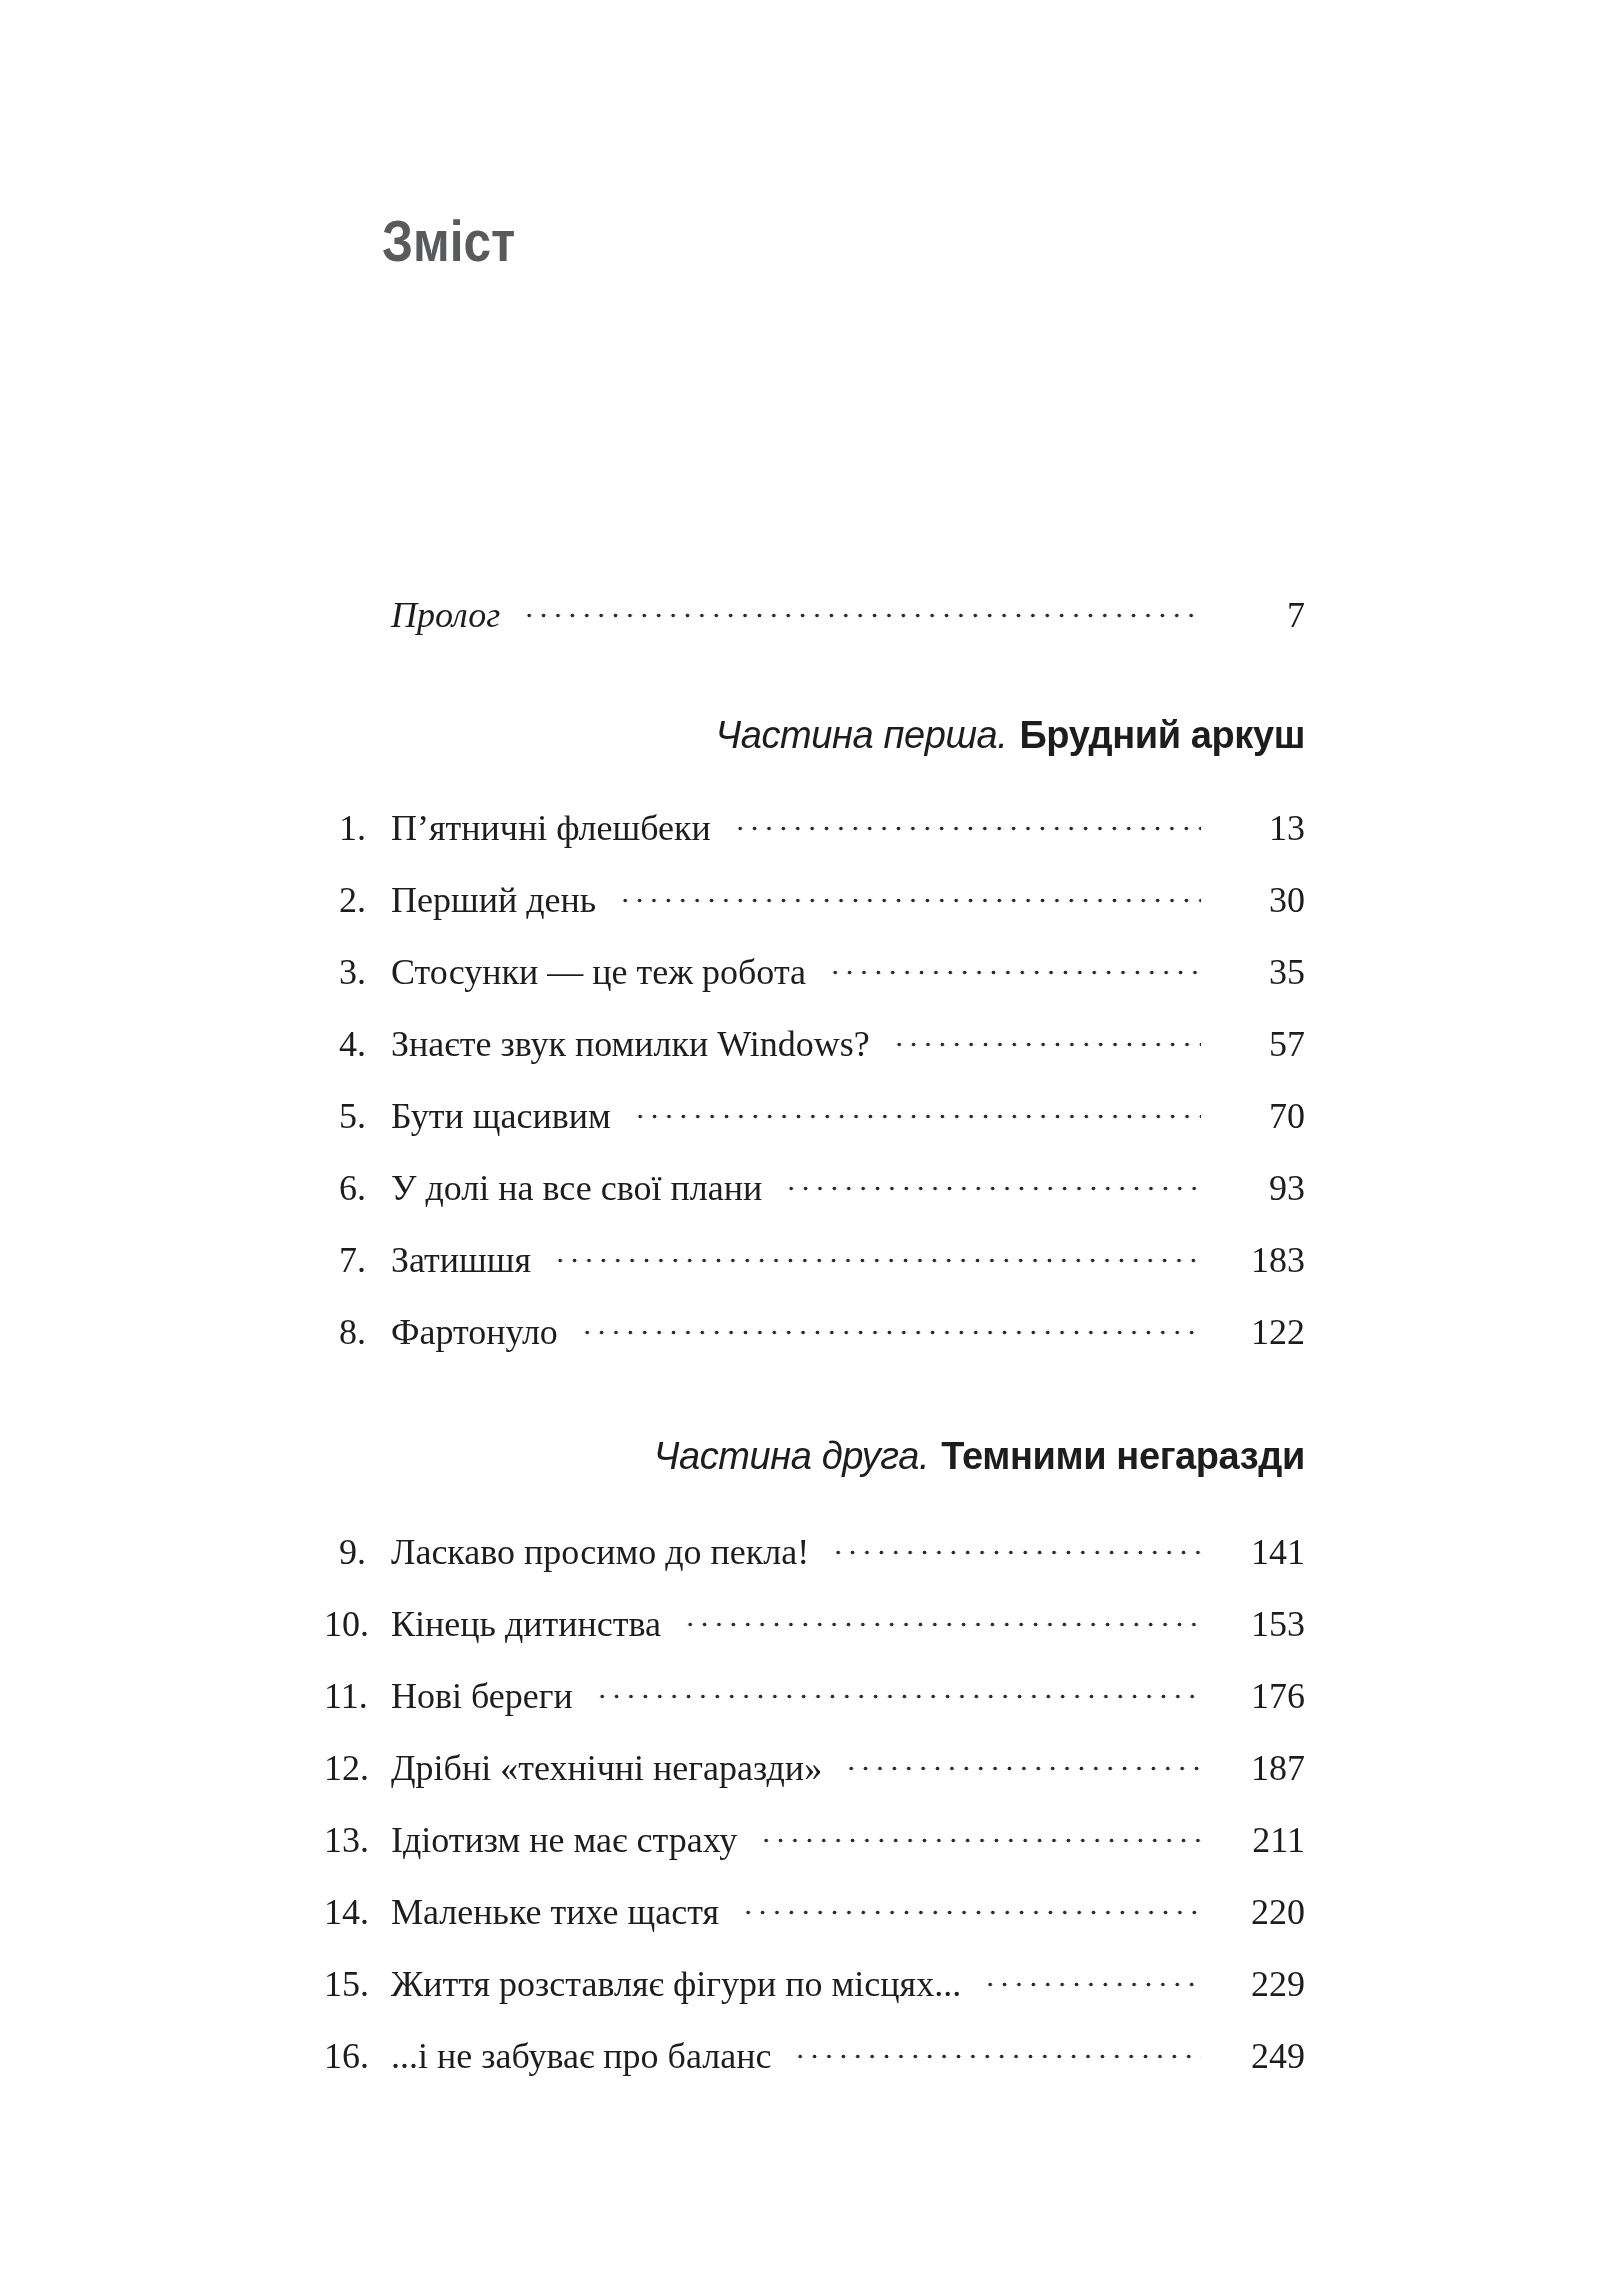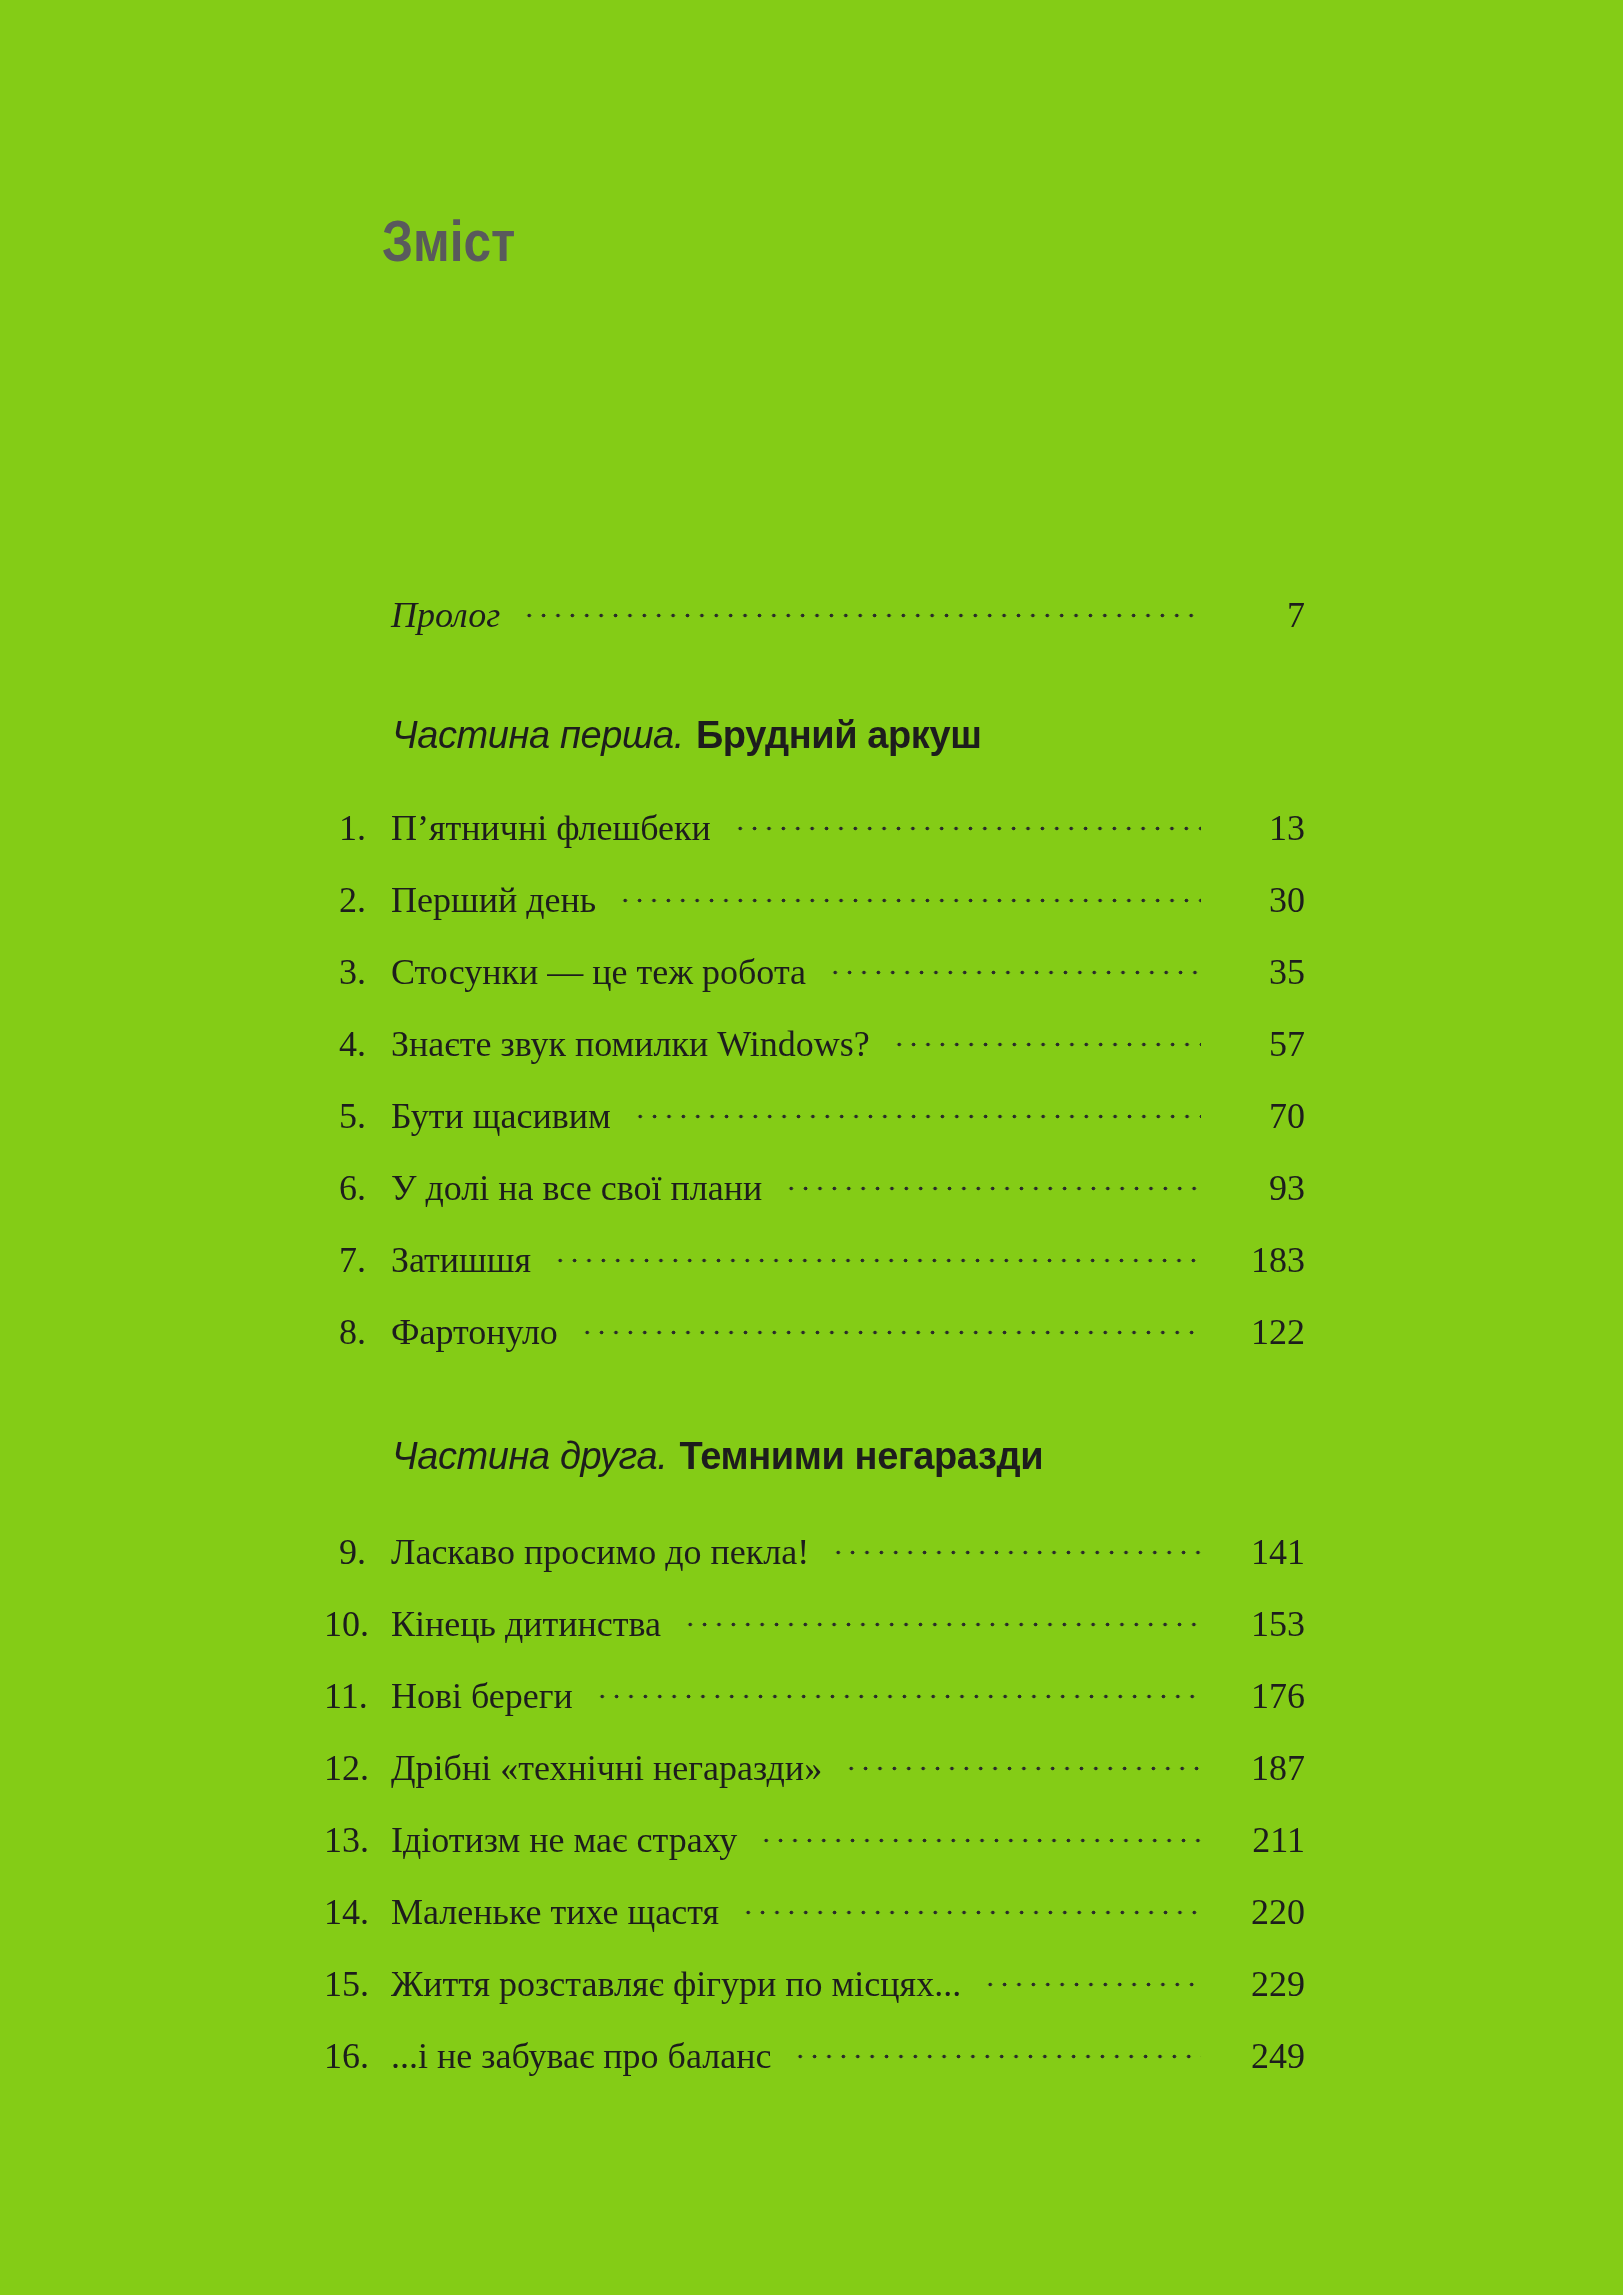--- a/index.html
+++ b/index.html
@@ -4,21 +4,21 @@
 <style>
   html, body {
     margin: 0;
     padding: 0;
     background: #e9e9e9;
   }
   .page {
     position: relative;
     width: 1624px;
     height: 2295px;
-    background: #84cc16;
+    background: #ffffff;
     overflow: hidden;
     font-family: "Liberation Serif", serif;
     color: #1d1d1d;
   }
   .page-title {
     position: absolute;
     left: 382px;
     top: 213px;
     font-family: "Liberation Sans", sans-serif;
     font-weight: 700;
@@ -69,20 +69,21 @@
     text-align: right;
   }
   .part-heading {
     height: 72px;
     line-height: 72px;
     padding-left: 68px;
     font-family: "Liberation Sans", sans-serif;
     font-size: 38px;
     white-space: nowrap;
     letter-spacing: -0.4px;
+    text-align: right;
   }
   .part-heading.first { margin-top: 48px; }
   .part-heading.second { margin-top: 52px; }
   .part-italic {
     font-style: italic;
     font-weight: 400;
     margin-right: 12px;
   }
   .part-bold { font-weight: 700; }
   .part-items.part-1 { margin-top: 21px; }

